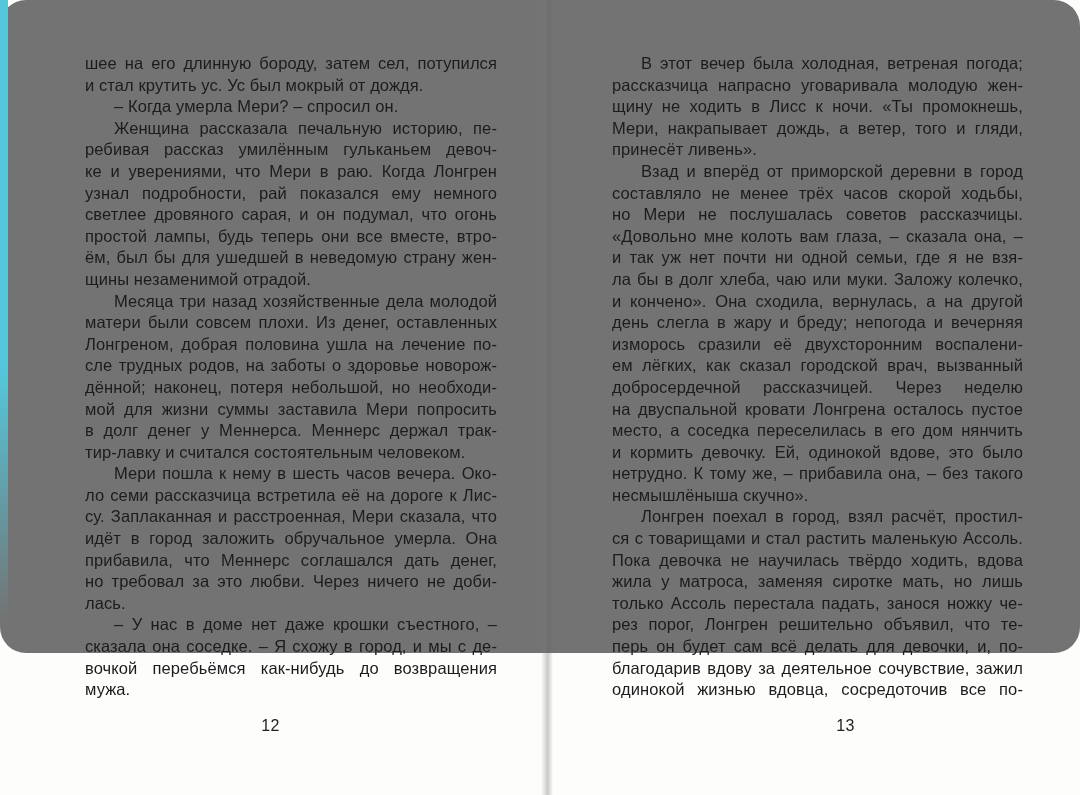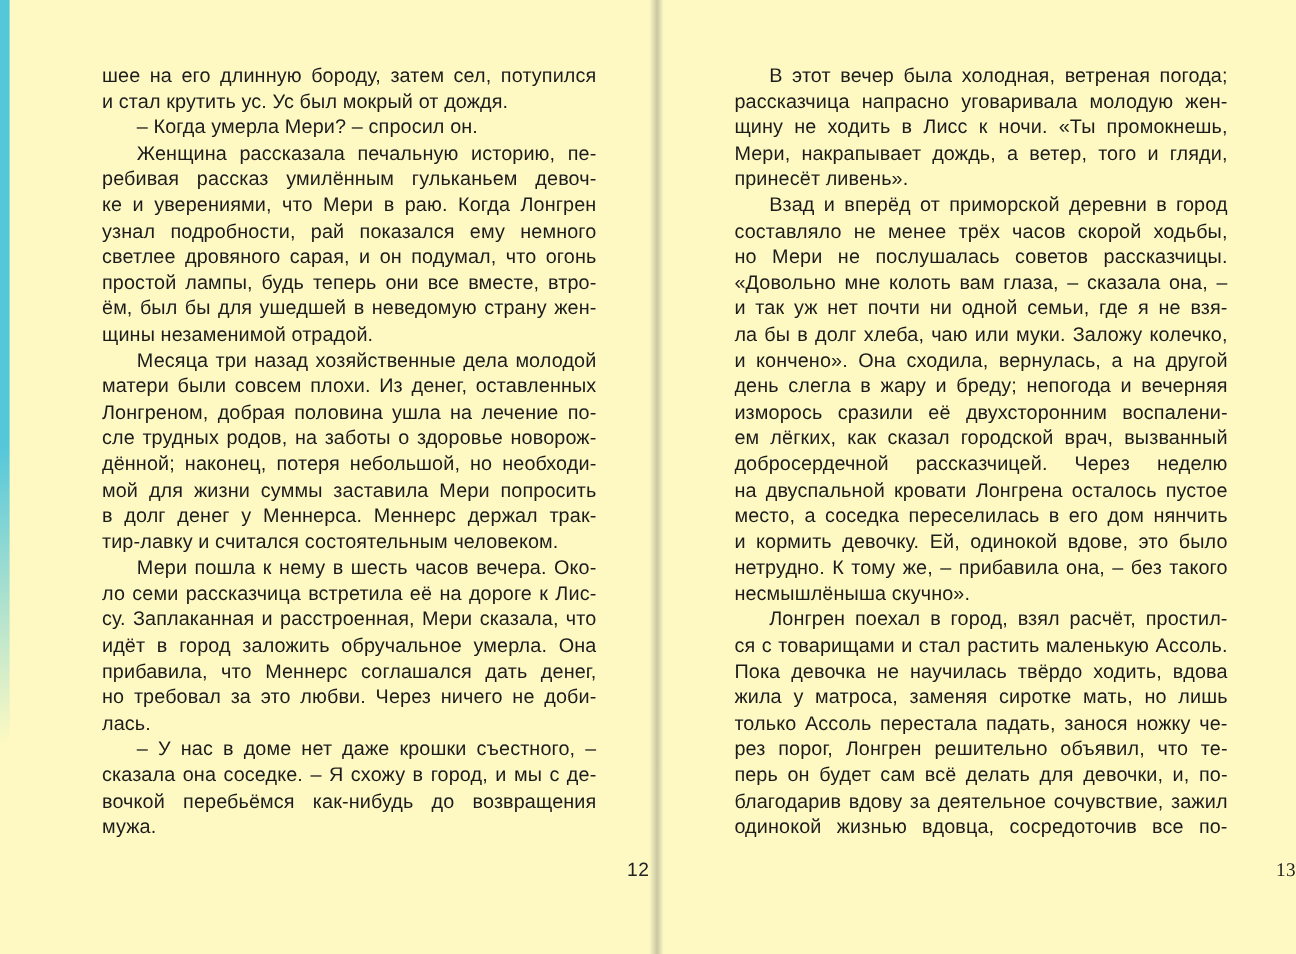--- a/index.html
+++ b/index.html
@@ -7,22 +7,23 @@
     padding: 0;
     width: 1080px;
     height: 795px;
     overflow: hidden;
     background: #fdfdfc;
     font-family: "Liberation Sans", "DejaVu Sans", sans-serif;
   }
   .scan {
     position: relative;
     width: 1080px;
-    height: 795px;
-    background: #fef9c3;
+    height: 653px;
+    background: #737373;
+    border-radius: 26px;
   }
   .accent-strip {
     position: absolute;
     left: 0;
     top: 0;
     width: 8px;
     height: 620px;
     background: linear-gradient(180deg, #53c6db 0%, #57c8dc 55%, #7dd4e3 80%, rgba(125,212,227,0) 100%);
   }
   .spread {
@@ -60,26 +61,26 @@
   }
   .line.end {
     text-align: left;
     text-align-last: left;
   }
   .line.indent { text-indent: 29px; }
   .page-number {
     position: absolute;
     top: 717px;
     width: 100%;
-    text-align: right;
+    text-align: center;
     font-size: 16px;
     color: #222;
     letter-spacing: 0.3px;
   }
-  .page-right .page-number { padding-left: 58px; box-sizing: border-box; font-family: Liberation Serif, serif; }
+  .page-right .page-number { padding-left: 58px; box-sizing: border-box; }
 </style>
 </head>
 <body>
 
 <div class="scan">
   <div class="accent-strip" style="background: linear-gradient(rgb(85, 199, 219) 0%, rgb(85, 199, 219) 60%, rgba(125, 212, 227, 0) 100%);"></div>
   <div class="spread">
 
     <section class="page page-left">
       <div class="text-column" id="left-lines" style="color: rgb(28, 28, 28);">

